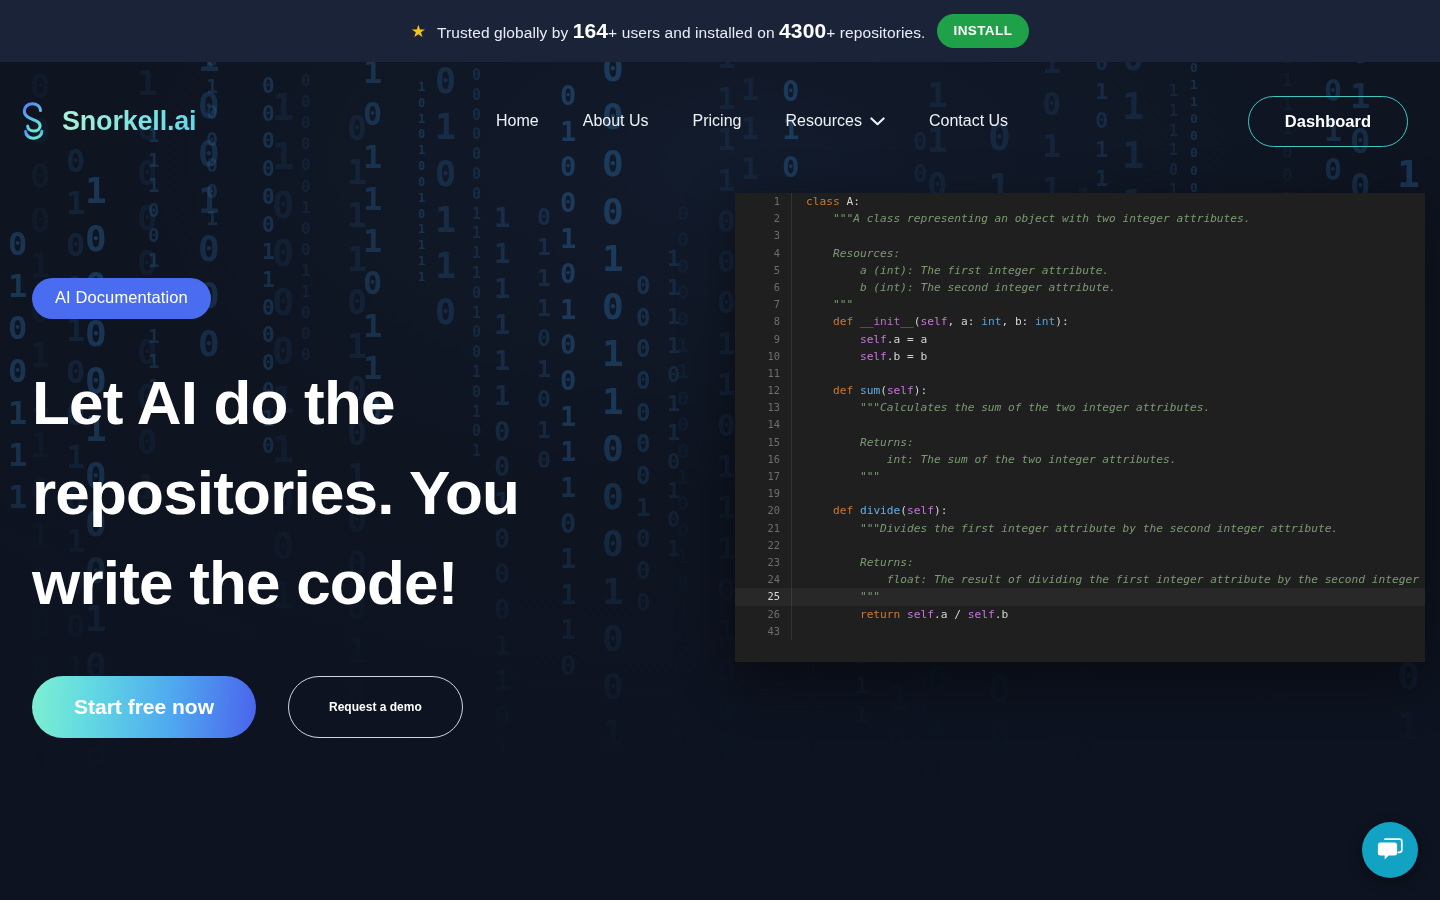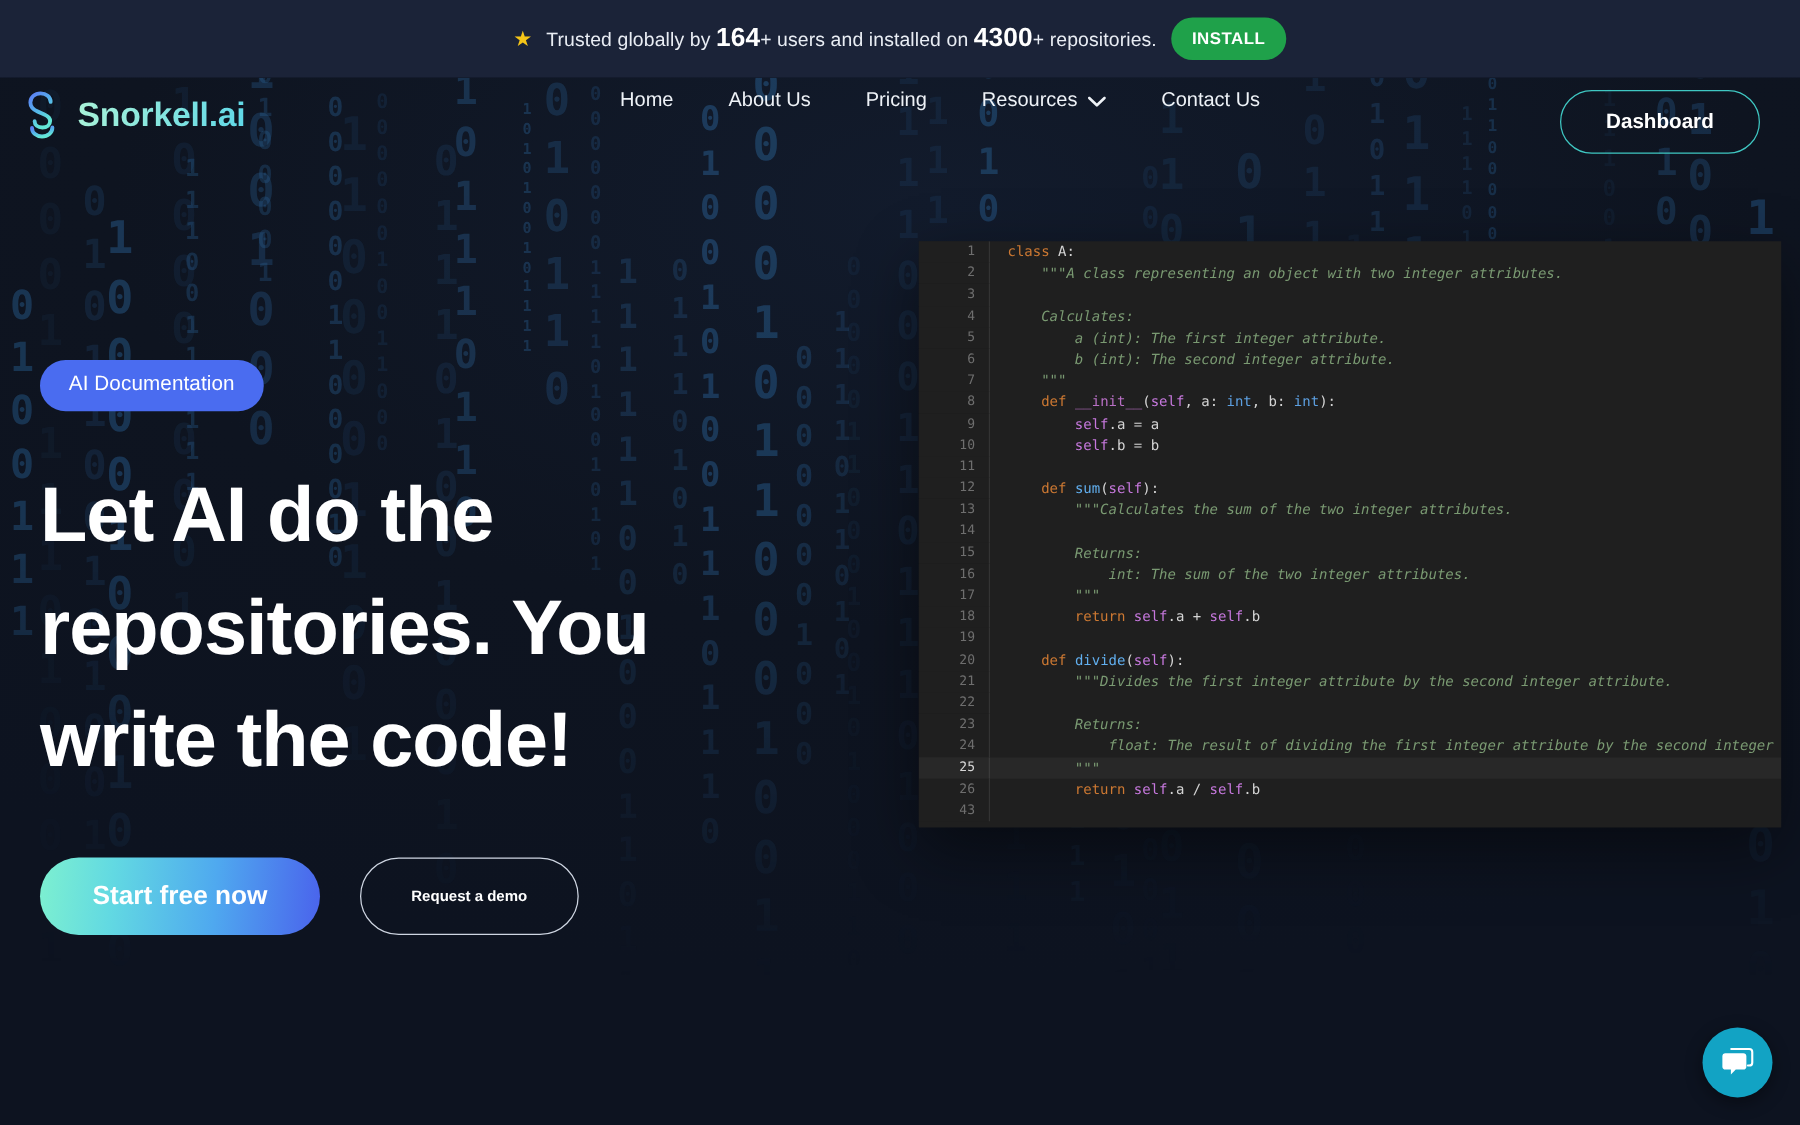--- a/index.html
+++ b/index.html
@@ -81,23 +81,22 @@
     white-space: pre;
     user-select: none;
   }
 
   
   .site-header {
     position: relative;
     z-index: 20;
     height: 118px;
     display: flex;
-    align-items: flex-start;
+    align-items: center;
     padding: 0 16px;
-    margin-top: 10px;
   }
   .logo {
     display: flex;
     align-items: center;
     gap: 12px;
     cursor: pointer;
     flex: 0 0 auto;
   }
   .logo-mark { width: 34px; height: 40px; display: block; }
   .logo-text {
@@ -1044,35 +1043,34 @@
         <button class="btn-outline">Request a demo</button>
       </div>
     </div>
   </section>
 
   <div class="code-panel">
     <div class="code-scroll" id="code-scroll">
         <div class="code-line"><div class="ln">1</div><div class="code-body"><span class="t-kw">class </span><span class="t-cls">A:</span></div></div>
         <div class="code-line"><div class="ln">2</div><div class="code-body">    <span class="t-doc">"""A class representing an object with two integer attributes.</span></div></div>
         <div class="code-line"><div class="ln">3</div><div class="code-body">&nbsp;</div></div>
-        <div class="code-line"><div class="ln">4</div><div class="code-body">    <span class="t-doc">Calculates:</span></div></div>
+        <div class="code-line"><div class="ln">4</div><div class="code-body">    <span class="t-doc">Resources:</span></div></div>
         <div class="code-line"><div class="ln">5</div><div class="code-body">        <span class="t-doc">a (int): The first integer attribute.</span></div></div>
         <div class="code-line"><div class="ln">6</div><div class="code-body">        <span class="t-doc">b (int): The second integer attribute.</span></div></div>
         <div class="code-line"><div class="ln">7</div><div class="code-body">    <span class="t-doc">"""</span></div></div>
         <div class="code-line"><div class="ln">8</div><div class="code-body">    <span class="t-def">def </span><span class="t-mag">__init__</span><span class="t-pln">(</span><span class="t-self">self</span><span class="t-pln">, a: </span><span class="t-type">int</span><span class="t-pln">, b: </span><span class="t-type">int</span><span class="t-pln">):</span></div></div>
         <div class="code-line"><div class="ln">9</div><div class="code-body">        <span class="t-self">self</span><span class="t-pln">.a = a</span></div></div>
         <div class="code-line"><div class="ln">10</div><div class="code-body">        <span class="t-self">self</span><span class="t-pln">.b = b</span></div></div>
         <div class="code-line"><div class="ln">11</div><div class="code-body">&nbsp;</div></div>
         <div class="code-line"><div class="ln">12</div><div class="code-body">    <span class="t-def">def </span><span class="t-fn">sum</span><span class="t-pln">(</span><span class="t-self">self</span><span class="t-pln">):</span></div></div>
         <div class="code-line"><div class="ln">13</div><div class="code-body">        <span class="t-doc">"""Calculates the sum of the two integer attributes.</span></div></div>
         <div class="code-line"><div class="ln">14</div><div class="code-body">&nbsp;</div></div>
         <div class="code-line"><div class="ln">15</div><div class="code-body">        <span class="t-doc">Returns:</span></div></div>
         <div class="code-line"><div class="ln">16</div><div class="code-body">            <span class="t-doc">int: The sum of the two integer attributes.</span></div></div>
         <div class="code-line"><div class="ln">17</div><div class="code-body">        <span class="t-doc">"""</span></div></div>
-        <div class="code-line"><div class="ln">18</div><div class="code-body">        <span class="t-kw">return </span><span class="t-self">self</span><span class="t-pln">.a + </span><span class="t-self">self</span><span class="t-pln">.b</span></div></div>
         <div class="code-line"><div class="ln">19</div><div class="code-body">&nbsp;</div></div>
         <div class="code-line"><div class="ln">20</div><div class="code-body">    <span class="t-def">def </span><span class="t-fn">divide</span><span class="t-pln">(</span><span class="t-self">self</span><span class="t-pln">):</span></div></div>
         <div class="code-line"><div class="ln">21</div><div class="code-body">        <span class="t-doc">"""Divides the first integer attribute by the second integer attribute.</span></div></div>
         <div class="code-line"><div class="ln">22</div><div class="code-body">&nbsp;</div></div>
         <div class="code-line"><div class="ln">23</div><div class="code-body">        <span class="t-doc">Returns:</span></div></div>
         <div class="code-line"><div class="ln">24</div><div class="code-body">            <span class="t-doc">float: The result of dividing the first integer attribute by the second integer attribute.</span></div></div>
         <div class="code-line active"><div class="ln">25</div><div class="code-body">        <span class="t-doc">"""</span></div></div>
         <div class="code-line"><div class="ln">26</div><div class="code-body">        <span class="t-kw">return </span><span class="t-self">self</span><span class="t-pln">.a / </span><span class="t-self">self</span><span class="t-pln">.b</span></div></div>
         <div class="code-line"><div class="ln">43</div><div class="code-body">&nbsp;</div></div>
       </div>

